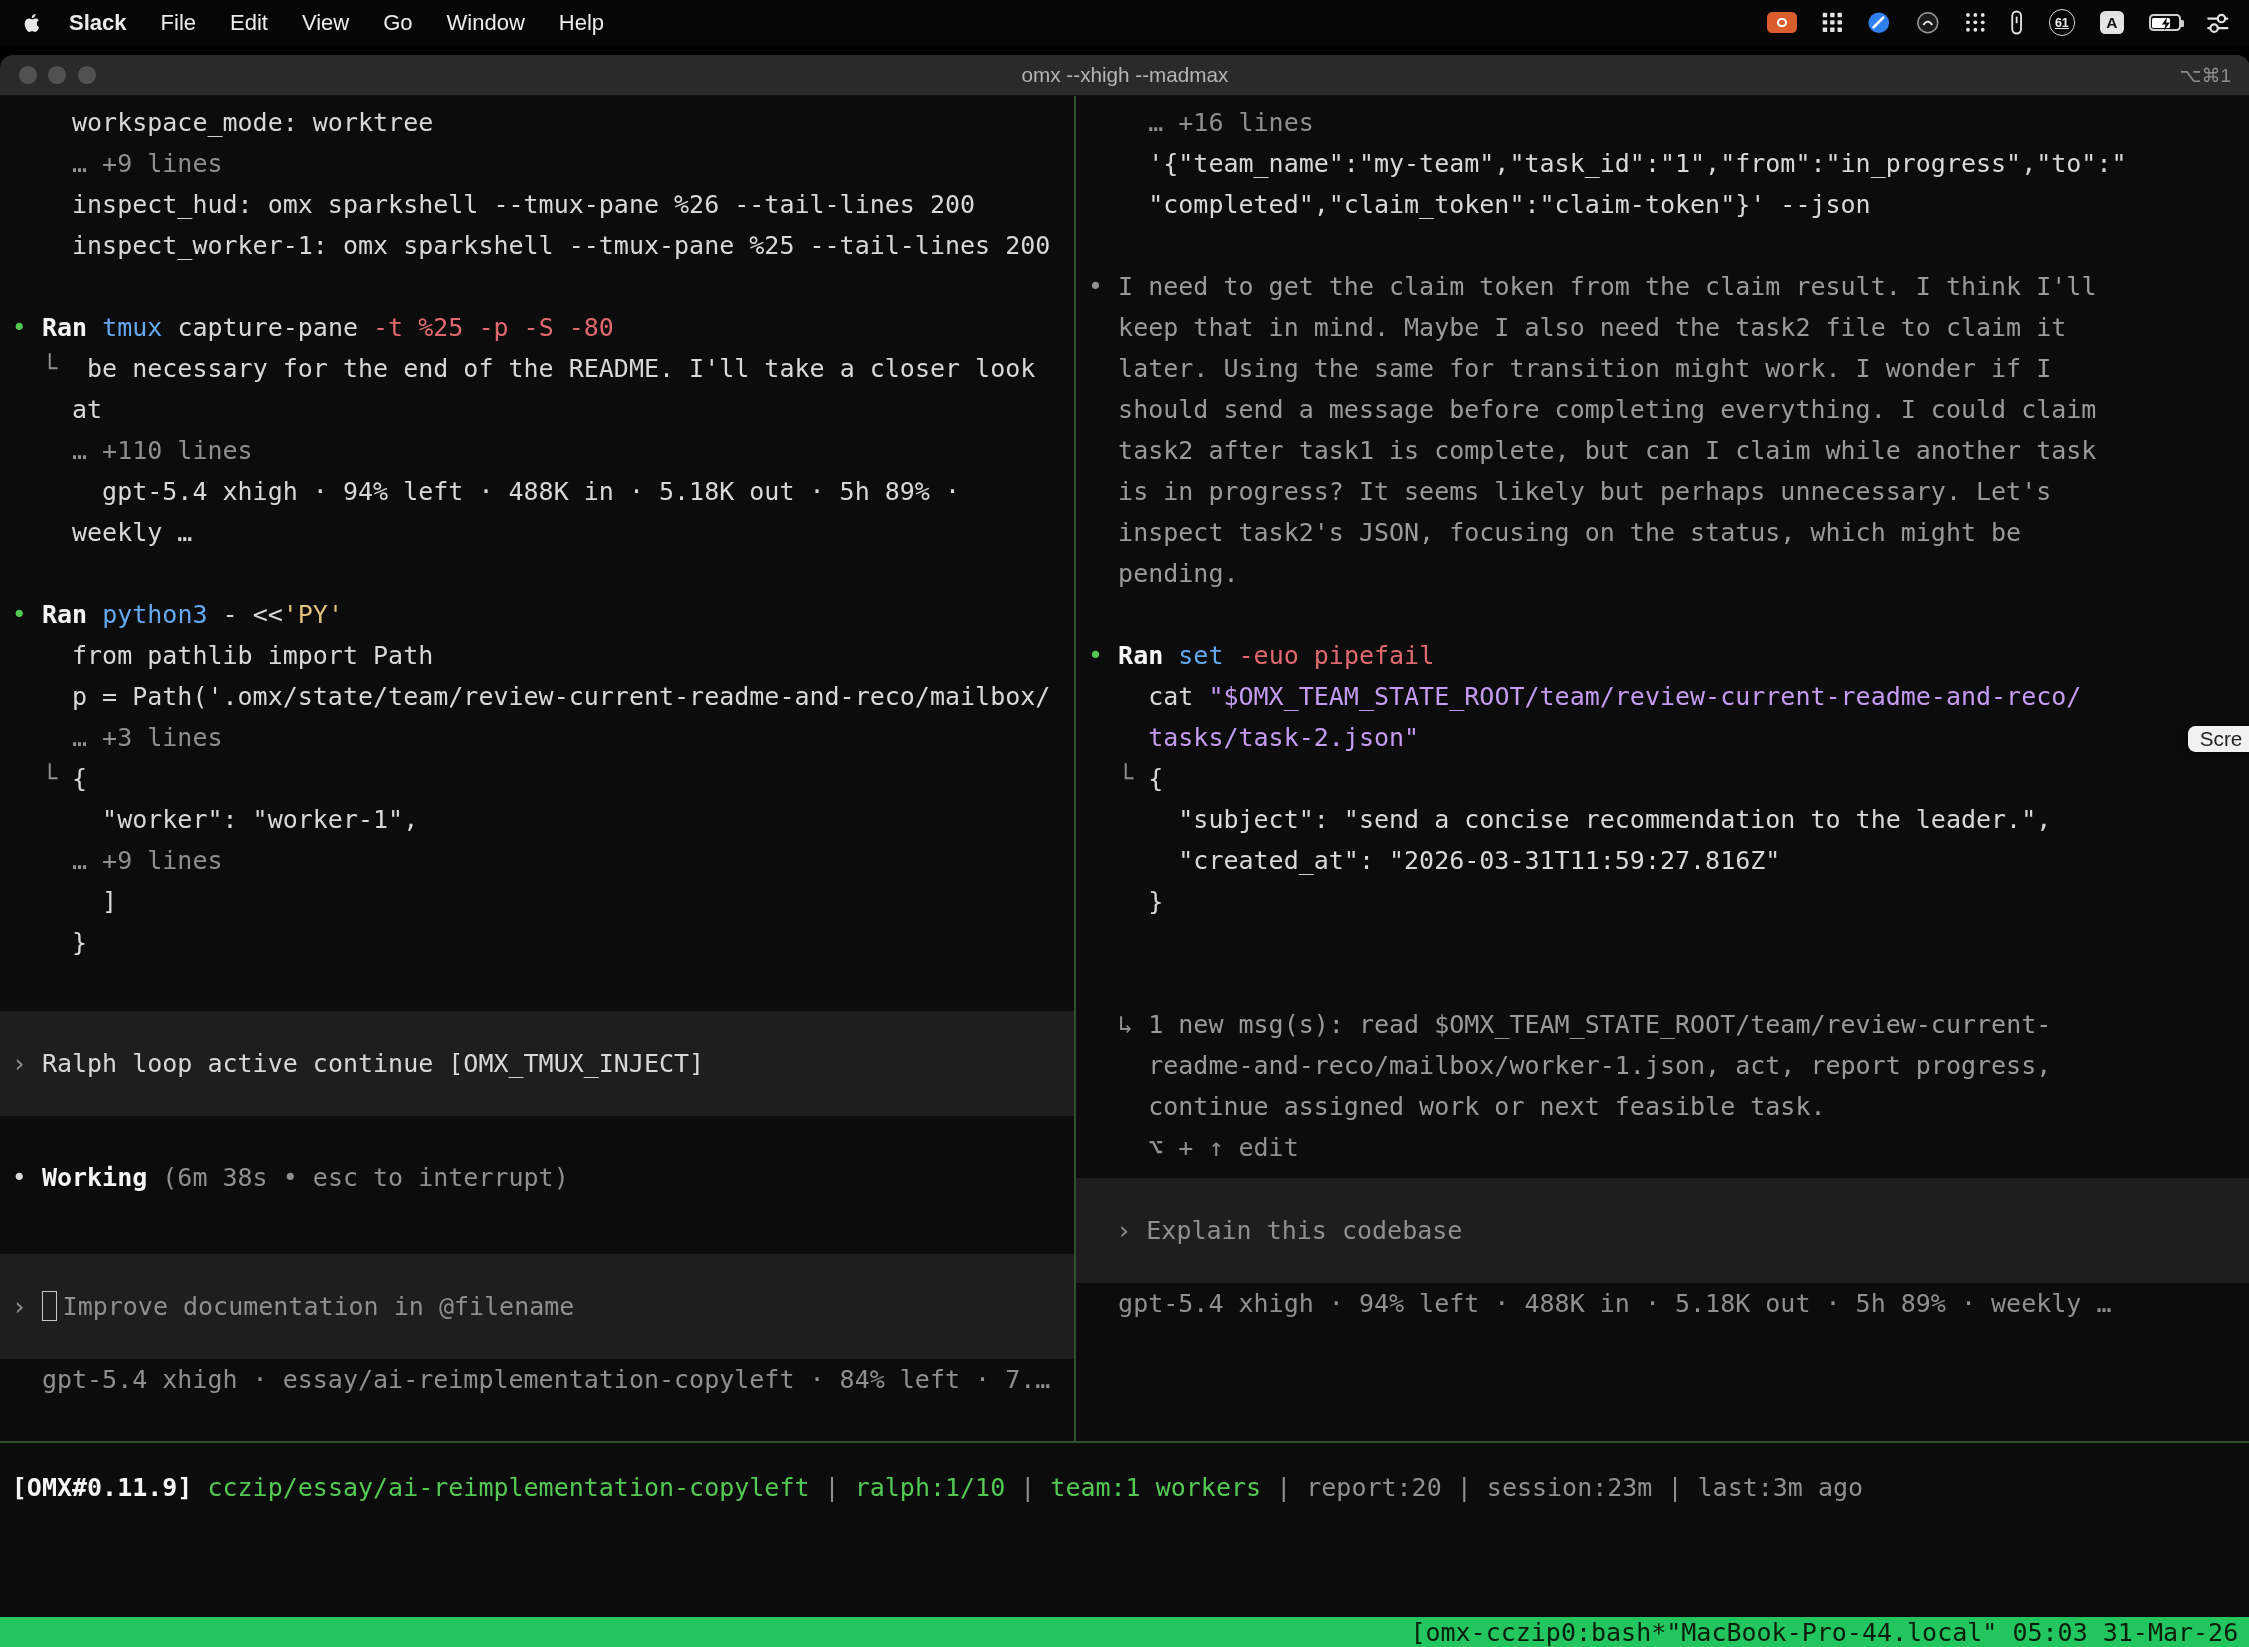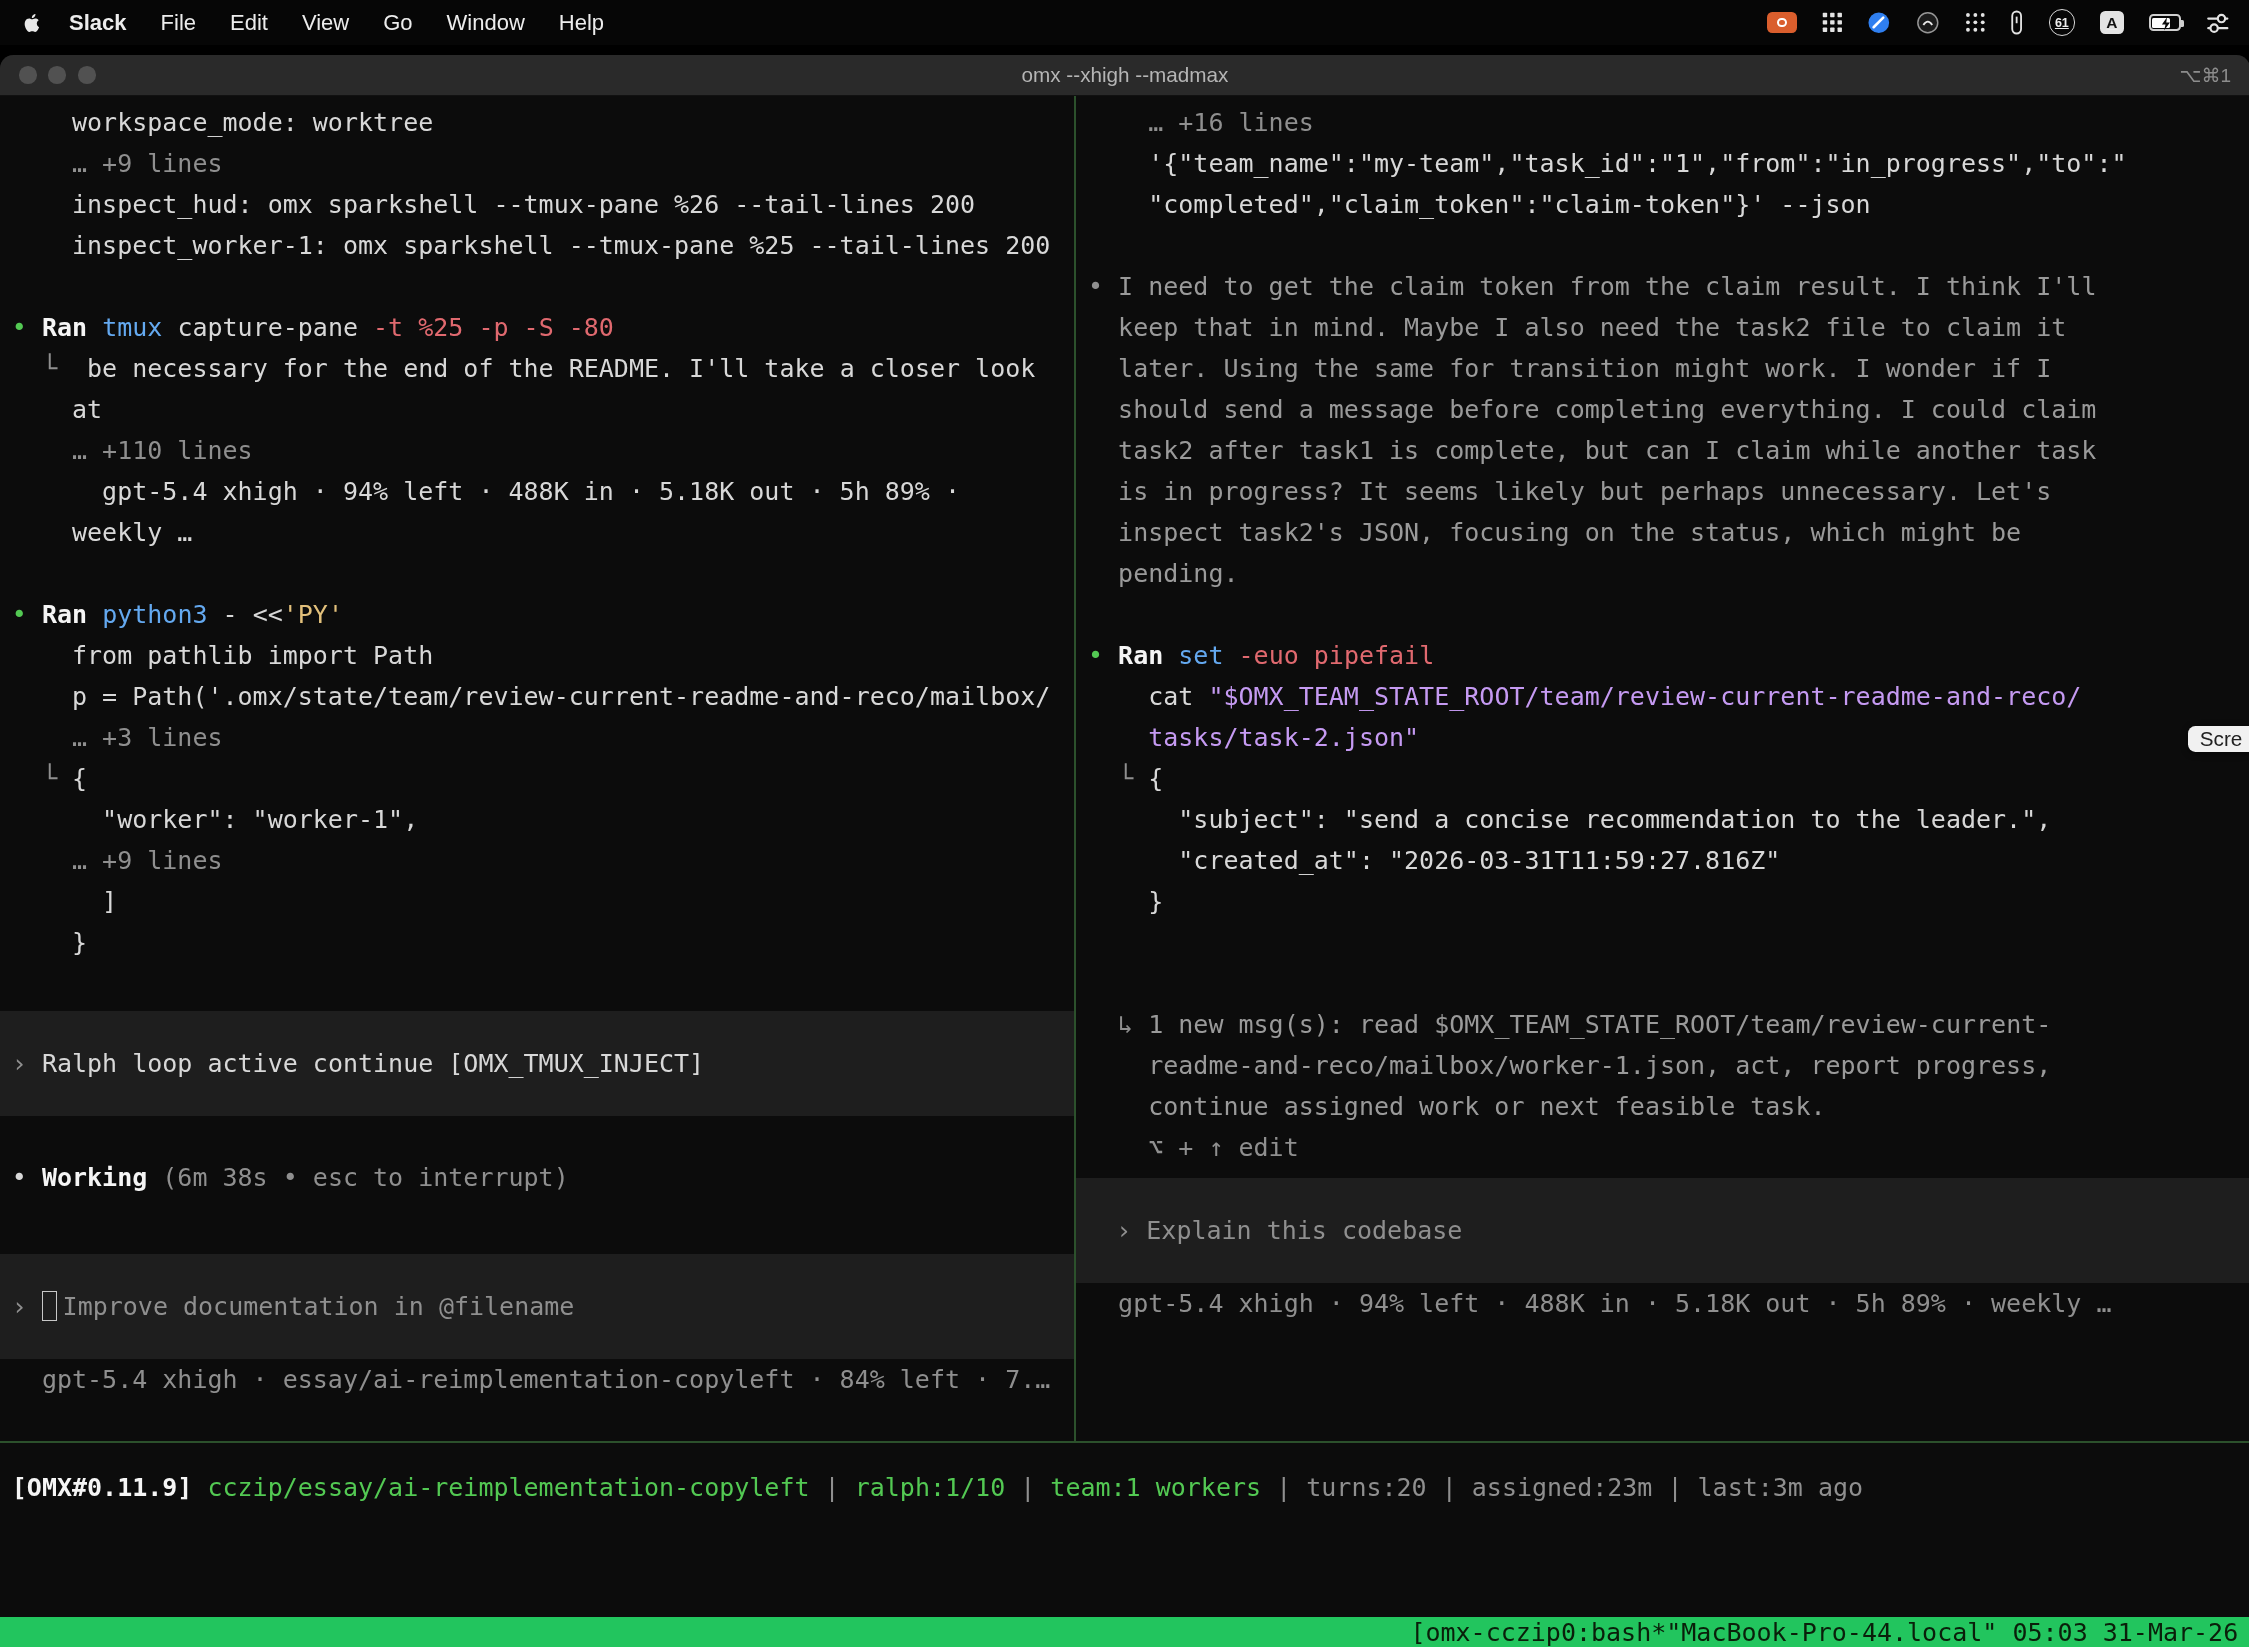--- a/index.html
+++ b/index.html
@@ -248,21 +248,21 @@
         <div class="line"><span class="t-it">    continue assigned work or next feasible task.</span></div>
         <div class="line"><span class="t-dim">    ⌥ + ↑ edit</span></div>
         <div class="band" style="margin-top: 10px; padding-left: 40px;">
           <div class="line"><span class="t-dim">› </span><span class="t-dim">Explain this codebase</span></div>
         </div>
         <div class="line"><span class="t-dim">  gpt-5.4 xhigh · 94% left · 488K in · 5.18K out · 5h 89% · weekly …</span></div>
       </div>
   </div>
   <div class="panes-border"></div>
 
-  <div class="line omx-status"><span class="t-b">[OMX#0.11.9] </span><span class="t-green">cczip/essay/ai-reimplementation-copyleft</span><span class="t-dim"> | </span><span class="t-green">ralph:1/10</span><span class="t-dim"> | </span><span class="t-green">team:1 workers</span><span class="t-dim"> | turns:20 | assigned:23m | last:3m ago</span></div>
+  <div class="line omx-status"><span class="t-b">[OMX#0.11.9] </span><span class="t-green">cczip/essay/ai-reimplementation-copyleft</span><span class="t-dim"> | </span><span class="t-green">ralph:1/10</span><span class="t-dim"> | </span><span class="t-green">team:1 workers</span><span class="t-dim"> | report:20 | session:23m | last:3m ago</span></div>
 
   <div class="tmux-bar">
     <span class="tmux-left">[omx-cczip0:bash*</span>
     <span class="tmux-right">"MacBook-Pro-44.local" 05:03 31-Mar-26</span>
   </div>
 </div>
 
 <div class="edge-tooltip">
   <span>Scre</span>
 </div>

